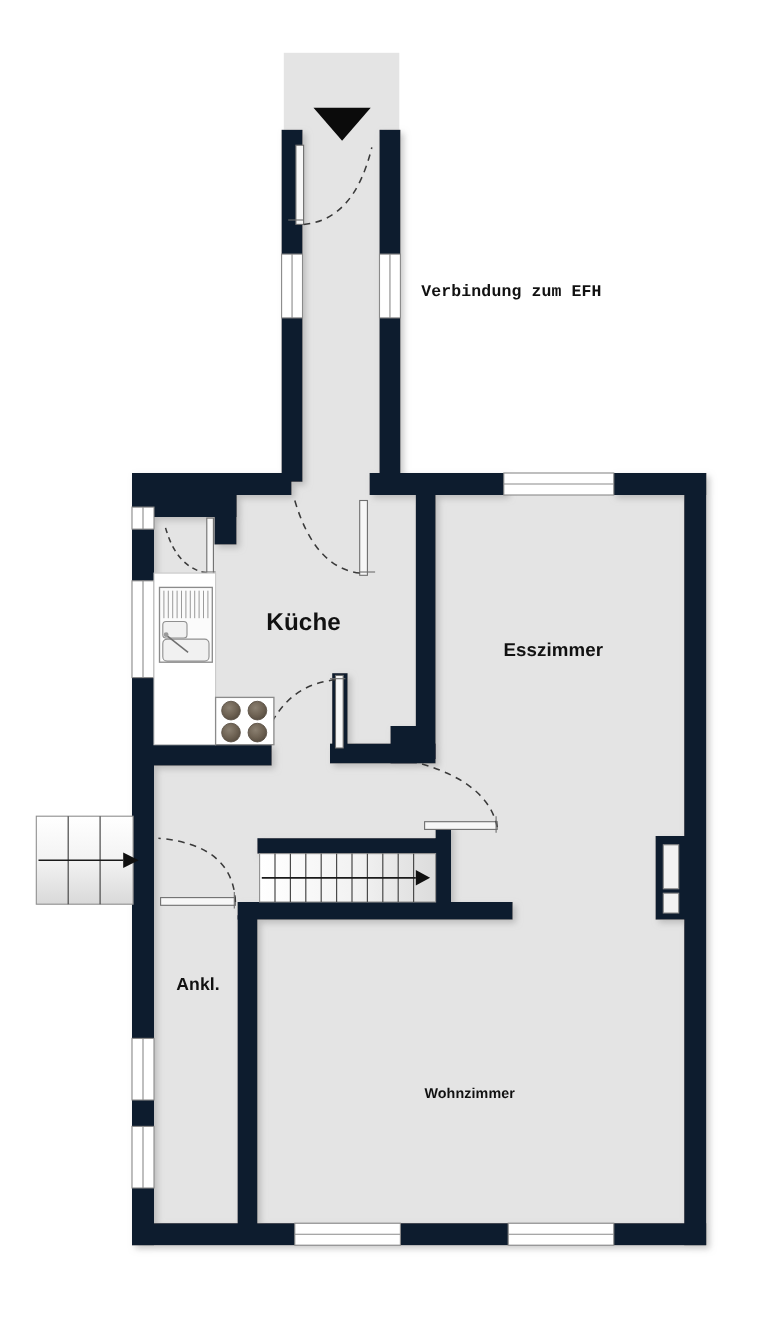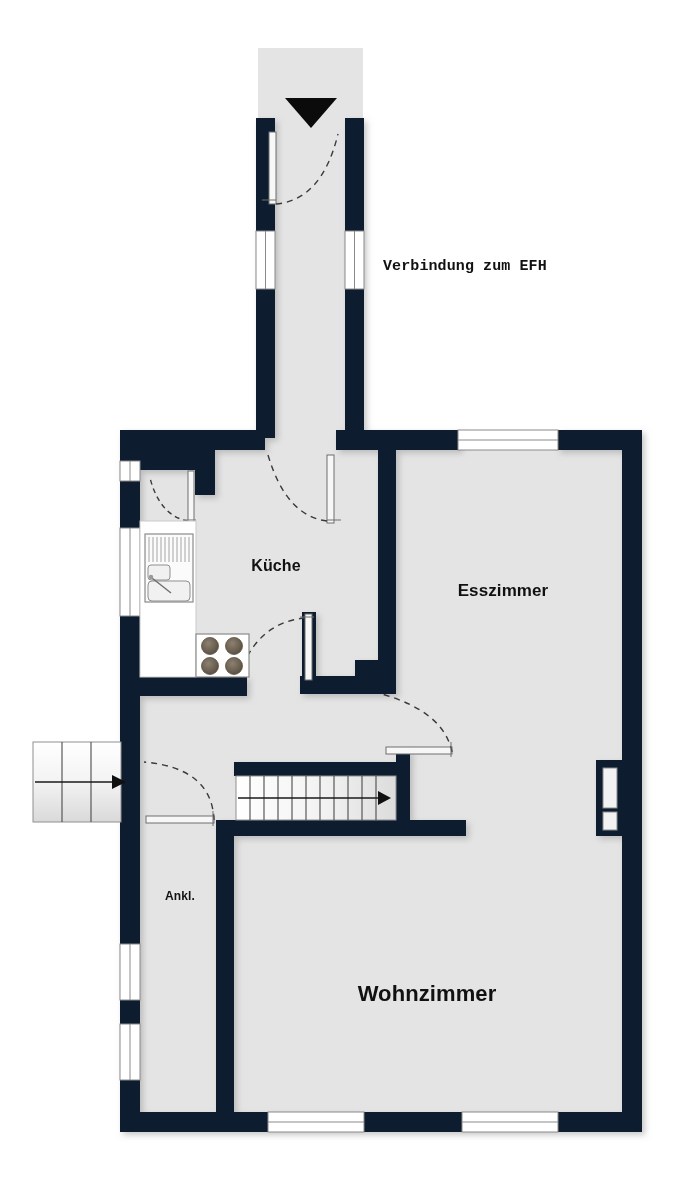--- a/index.html
+++ b/index.html
@@ -29,24 +29,24 @@
   }
   .room-label {
     position: absolute;
     font-family: "Liberation Sans", sans-serif;
     font-weight: bold;
     color: #111111;
     white-space: nowrap;
     transform: translate(-50%, -50%);
     letter-spacing: 0.1px;
   }
-  .label-kueche      { font-size: 16px; }
+  .label-kueche      { font-size: 22px; }
   .label-esszimmer   { font-size: 17px; padding-left: 10px; }
-  .label-wohnzimmer  { font-size: 22px; }
-  .label-ankl        { font-size: 12px; text-align: center; }
+  .label-wohnzimmer  { font-size: 13px; }
+  .label-ankl        { font-size: 16px; text-align: center; }
   .label-verbindung  { font-size: 15px; transform: translate(0, -50%); font-family: Liberation Mono, monospace; }
 </style>
 </head>
 <body>
 
 <div id="plan-root">
 
   <svg id="floorplan-svg" viewBox="0 0 693 1200">
 
     <defs>

